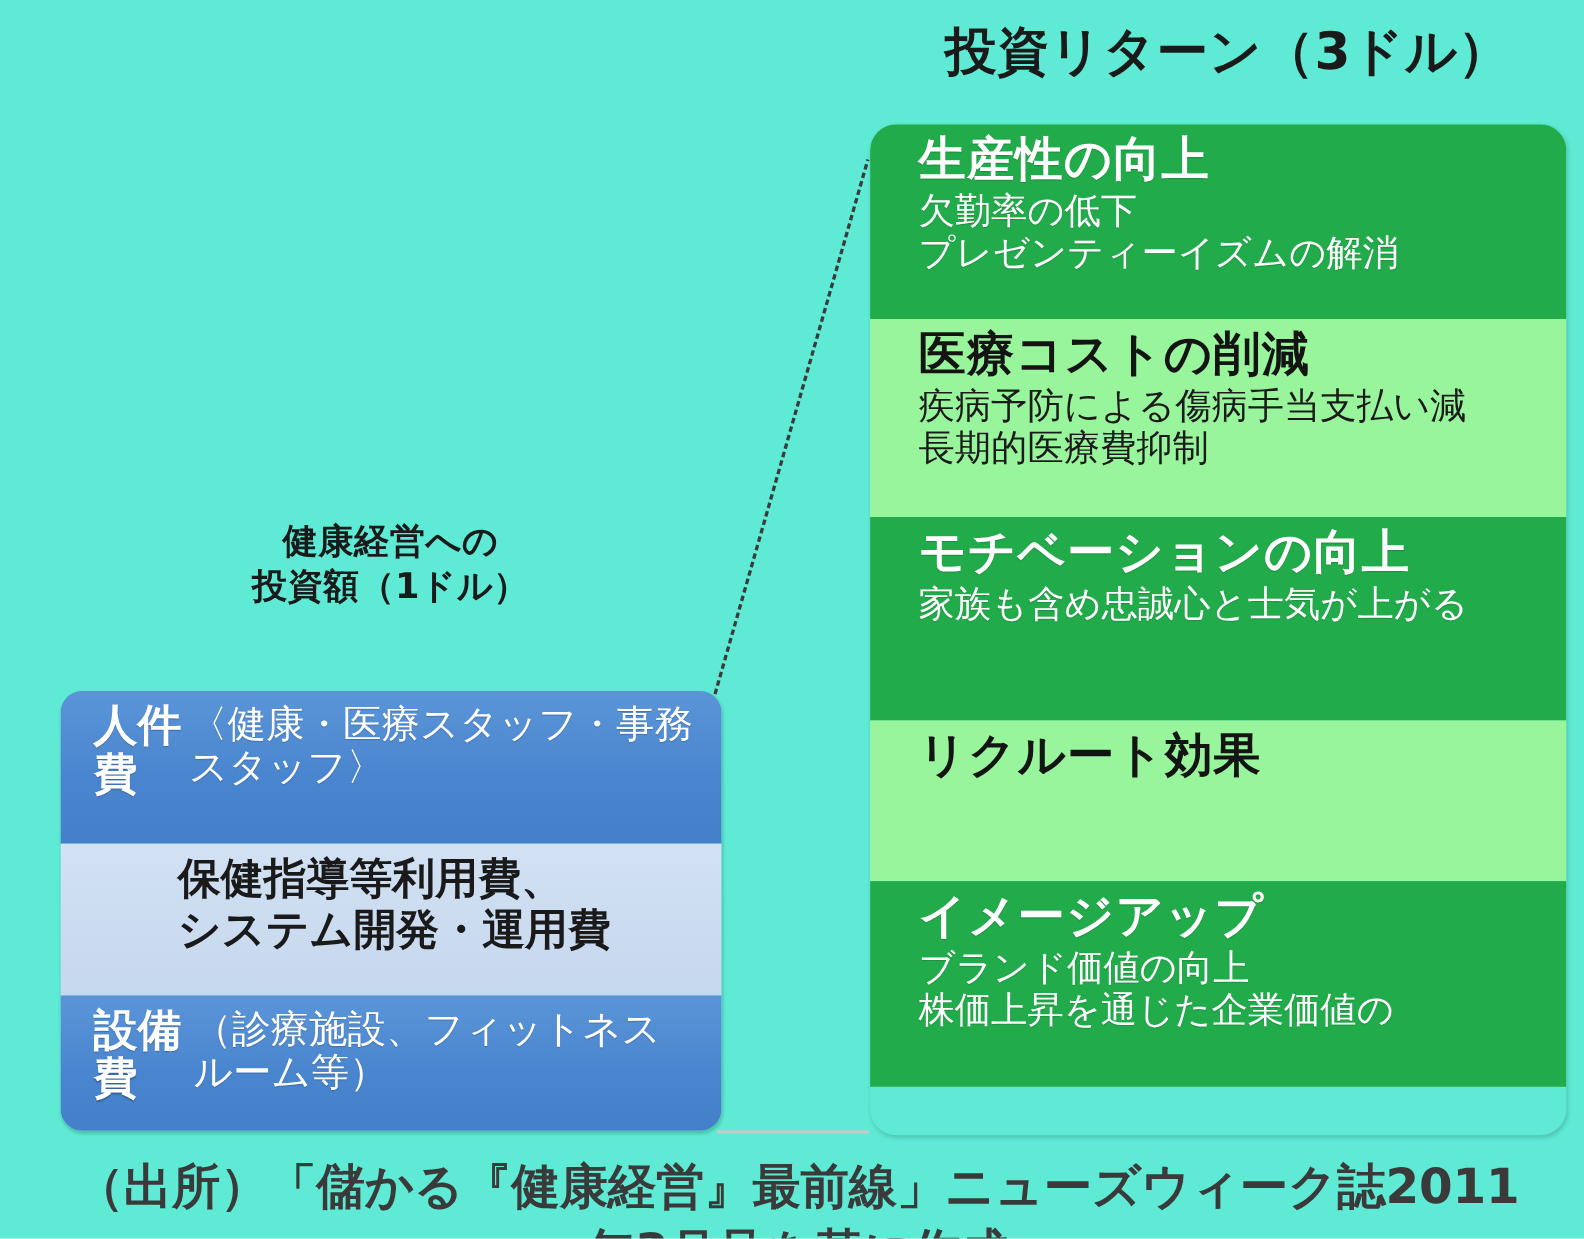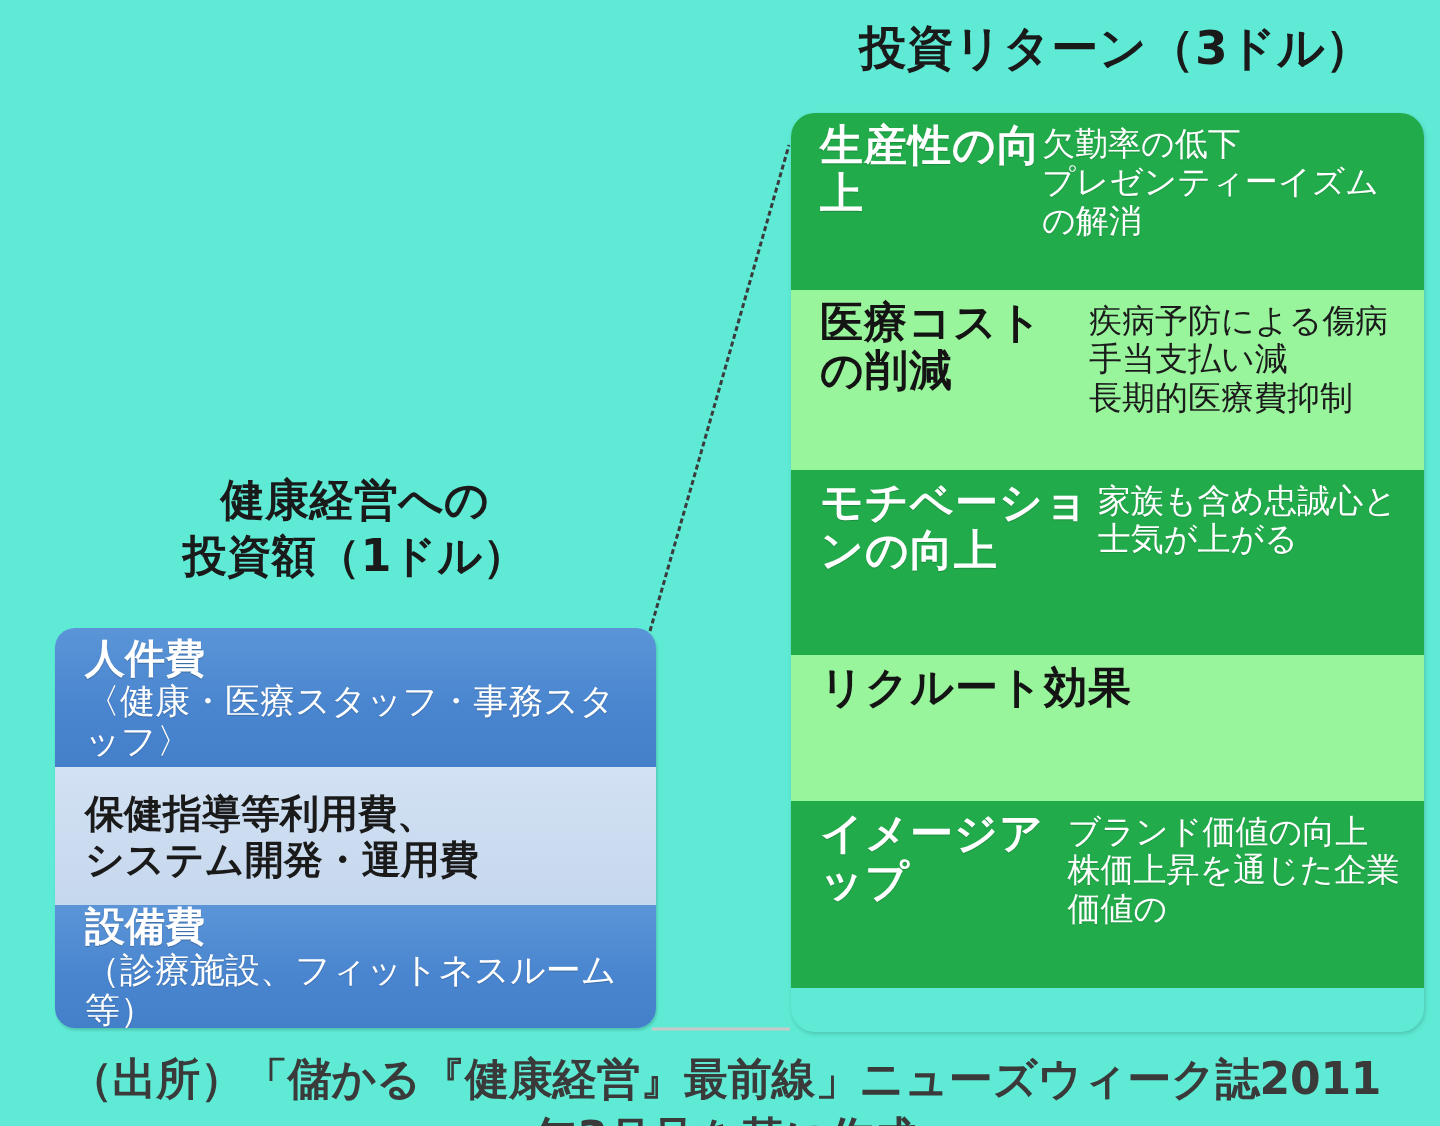--- a/index.html
+++ b/index.html
@@ -34,21 +34,21 @@
   #return-title {
     left: 806px;
     top: 18px;
     width: 620px;
     font-size: 47px;
   }
   #invest-title {
     left: 55px;
     top: 472px;
     width: 600px;
-    font-size: 44px;
+    font-size: 32px;
   }
 
   
   #connectors {
     position: absolute;
     left: 0;
     top: 0;
     width: 1440px;
     height: 1126px;
     pointer-events: none;
@@ -63,32 +63,32 @@
     height: 400px;
     border-radius: 20px;
     overflow: hidden;
     box-shadow: 1px 2px 3px rgba(0,0,0,0.18);
   }
   .blue-row {
     box-sizing: border-box;
     width: 100%;
     padding: 10px 24px 8px 30px;
     display: flex;
-    flex-direction: column;
+    flex-direction: row;
     justify-content: center;
   }
   .blue-row.dark {
     background: linear-gradient(180deg, #5b95d8 0%, #4a86cf 55%, #4480ca 100%);
   }
   .blue-row.light {
     background: linear-gradient(180deg, #d2e1f3 0%, #c6d8ee 100%);
   }
   .blue-row.r1 { height: 139px; }
   .blue-row.r2 { height: 138px; }
-  .blue-row.r3 { height: 123px; font-family: Liberation Serif, serif; }
+  .blue-row.r3 { height: 123px; }
 
   .b-title {
     font-size: 40px;
     font-weight: bold;
     color: #ffffff;
     line-height: 1.1;
     text-shadow: 0 1px 1px rgba(0,0,0,0.25);
   }
   .b-sub {
     font-size: 35px;
@@ -112,27 +112,27 @@
     top: 113px;
     width: 633px;
     height: 919px;
     border-radius: 24px;
     overflow: hidden;
     box-shadow: 1px 2px 4px rgba(0,0,0,0.16);
   }
   .green-row {
     box-sizing: border-box;
     width: 100%;
-    padding: 8px 16px 6px 29px;
+    padding: 8px 16px 6px 44px;
     display: flex;
-    flex-direction: row;
+    flex-direction: column;
     justify-content: flex-start;
   }
   .green-row.dark { background: #22ab4b; }
-  .green-row.light { background: #99f59c; gap: 41px; }
+  .green-row.light { background: #99f59c; }
   .green-row.g1 { height: 177px; }
   .green-row.g2 { height: 180px; }
   .green-row.g3 { height: 185px; }
   .green-row.g4 { height: 146px; }
   .green-row.g5 { height: 187px; }
 
   .g-title {
     font-size: 43px;
     font-weight: bold;
     line-height: 1.12;

